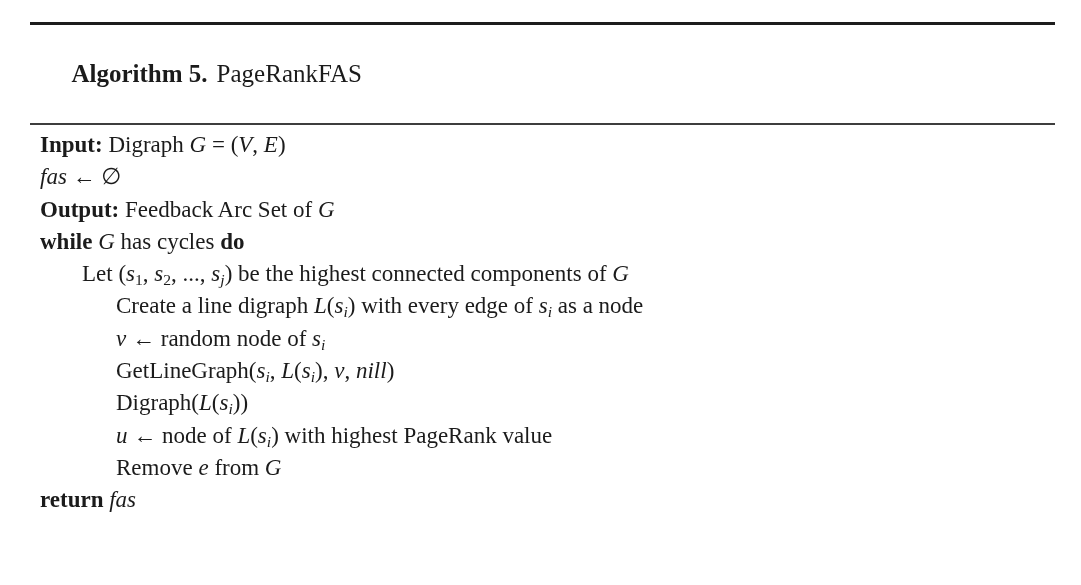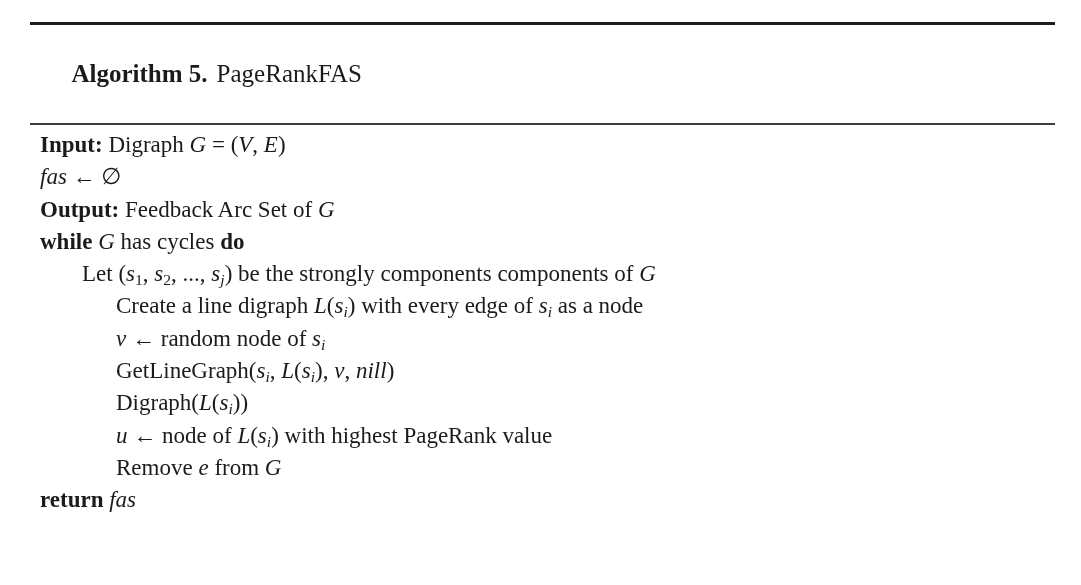--- a/index.html
+++ b/index.html
@@ -48,21 +48,21 @@
     <div class="rule-top"></div>
     <div class="algo-header">
       <span class="label">Algorithm 5.</span><span>PageRankFAS</span>
     </div>
     <div class="rule-mid"></div>
     <div class="algo-body">
         <div class="algo-line ind-0"><span class="kw">Input:</span><span> Digraph </span><span class="var">G</span><span> = (</span><span class="var">V</span><span>, </span><span class="var">E</span><span>)</span></div>
         <div class="algo-line ind-0"><span class="var">fas</span><span> ← ∅</span></div>
         <div class="algo-line ind-0"><span class="kw">Output:</span><span> Feedback Arc Set of </span><span class="var">G</span></div>
         <div class="algo-line ind-0"><span class="kw">while</span><span> </span><span class="var">G</span><span> has cycles </span><span class="kw">do</span></div>
-        <div class="algo-line ind-1"><span>Let (</span><span class="var">s</span><span class="sub">1</span><span>, </span><span class="var">s</span><span class="sub">2</span><span>, ..., </span><span class="var">s</span><span class="var sub">j</span><span>) be the strongly components components of </span><span class="var">G</span></div>
+        <div class="algo-line ind-1"><span>Let (</span><span class="var">s</span><span class="sub">1</span><span>, </span><span class="var">s</span><span class="sub">2</span><span>, ..., </span><span class="var">s</span><span class="var sub">j</span><span>) be the highest connected components of </span><span class="var">G</span></div>
         <div class="algo-line ind-2"><span>Create a line digraph </span><span class="var">L</span><span>(</span><span class="var">s</span><span class="var sub">i</span><span>) with every edge of </span><span class="var">s</span><span class="var sub">i</span><span> as a node</span></div>
         <div class="algo-line ind-2"><span class="var">v</span><span> ← random node of </span><span class="var">s</span><span class="var sub">i</span></div>
         <div class="algo-line ind-2"><span>GetLineGraph(</span><span class="var">s</span><span class="var sub">i</span><span>, </span><span class="var">L</span><span>(</span><span class="var">s</span><span class="var sub">i</span><span>), </span><span class="var">v</span><span>, </span><span class="var">nill</span><span>)</span></div>
         <div class="algo-line ind-2"><span>Digraph(</span><span class="var">L</span><span>(</span><span class="var">s</span><span class="var sub">i</span><span>))</span></div>
         <div class="algo-line ind-2"><span class="var">u</span><span> ← node of </span><span class="var">L</span><span>(</span><span class="var">s</span><span class="var sub">i</span><span>) with highest PageRank value</span></div>
         <div class="algo-line ind-2"><span>Remove </span><span class="var">e</span><span> from </span><span class="var">G</span></div>
         <div class="algo-line ind-0"><span class="kw">return</span><span> </span><span class="var">fas</span></div>
       </div>
 
   </div>

